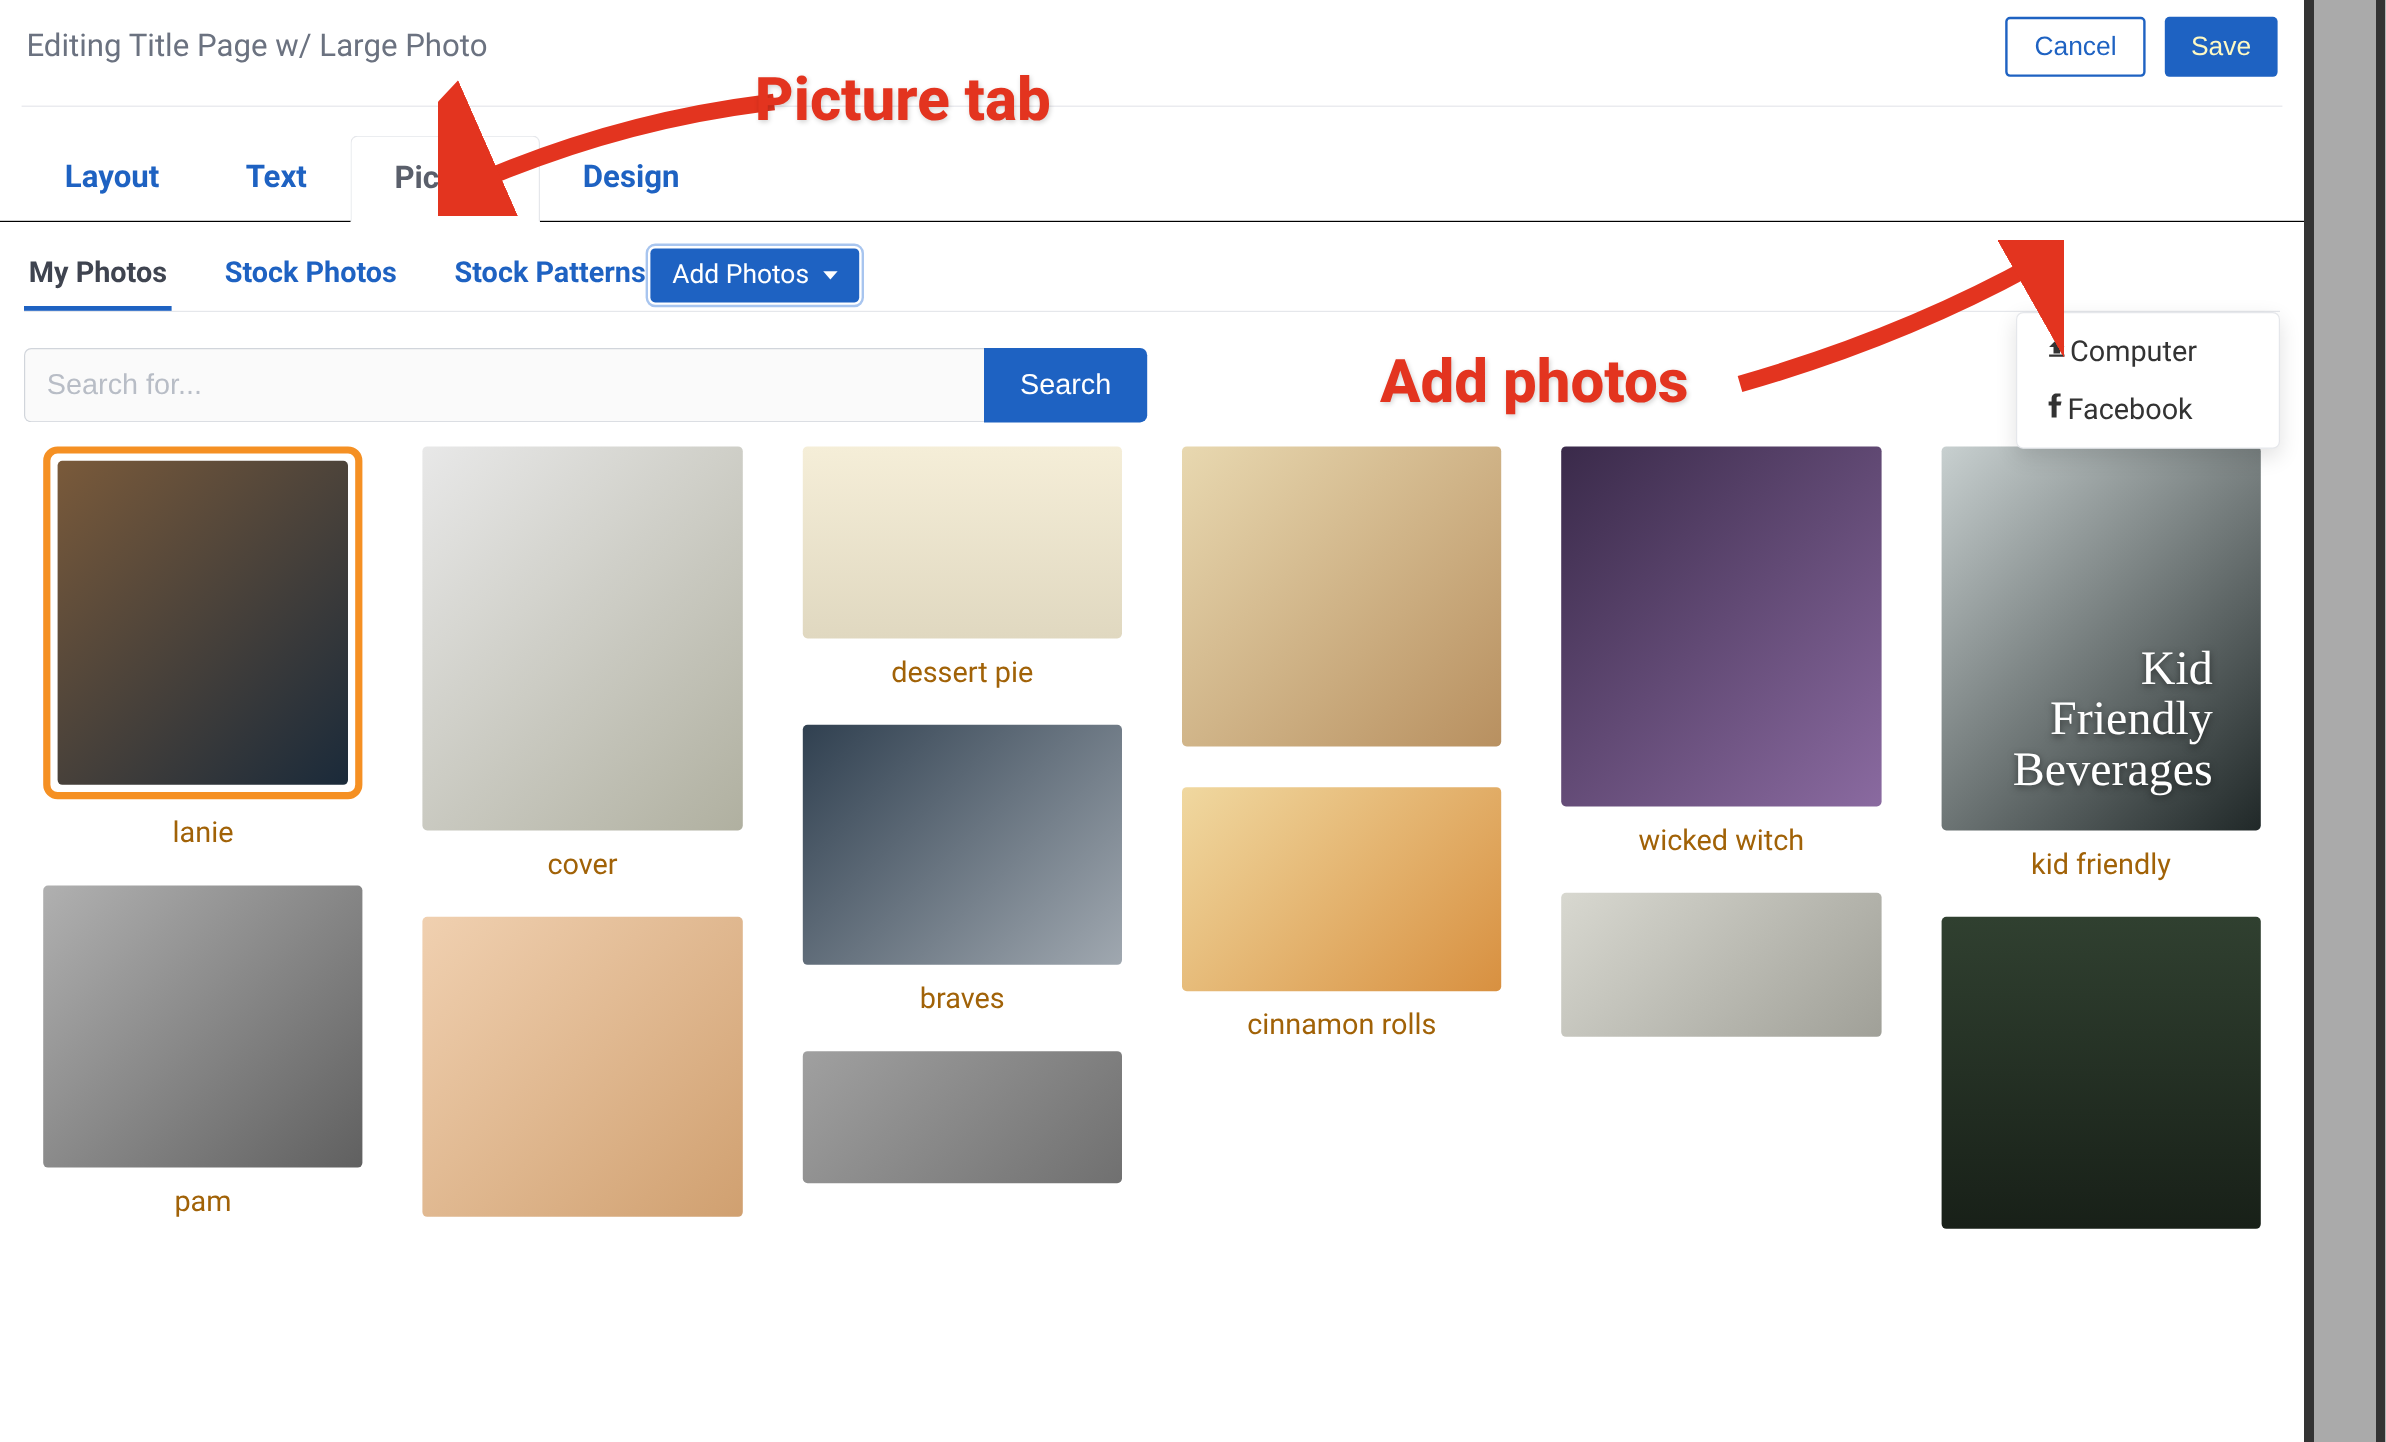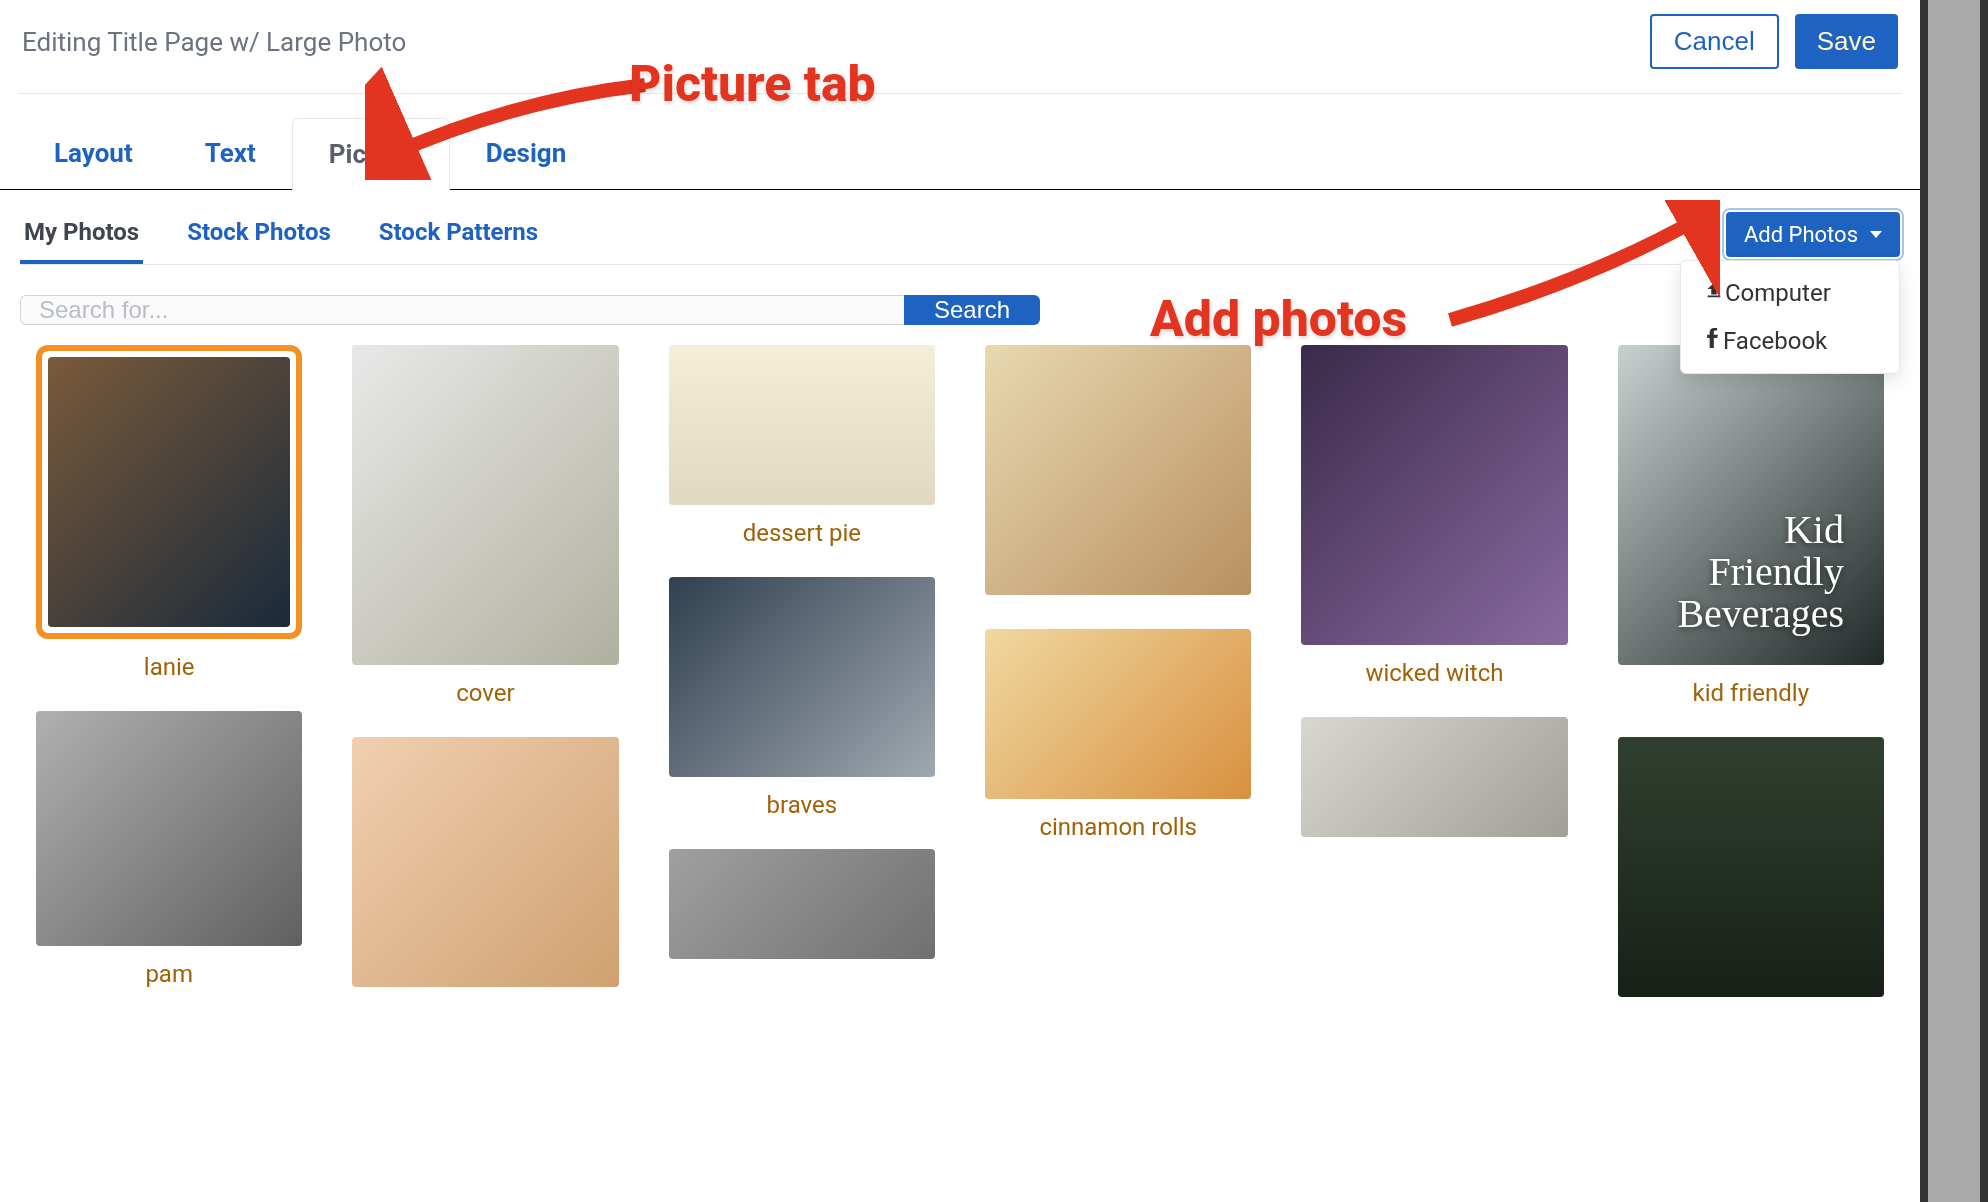--- a/index.html
+++ b/index.html
@@ -30,21 +30,21 @@
     padding: 14px 22px 24px 22px;
   }
   .page-title {
     font-size: 26px;
     color: #6b7280;
     font-weight: 400;
   }
   .header-buttons { display: flex; gap: 16px; }
   .btn {
     display: inline-block;
-    font-size: 26px;
+    font-size: 22px;
     padding: 10px 22px;
     border-radius: 4px;
     cursor: pointer;
     border: none;
   }
   .btn-outline-blue {
     background: #fff;
     border: 2px solid #1e62c2;
     color: #1e62c2;
   }
@@ -73,21 +73,20 @@
   .tab-main.active {
     color: #5a5f6b;
     border: 1px solid #e5e7eb;
     border-bottom: 1px solid #fff;
     border-radius: 6px 6px 0 0;
     margin-bottom: -1px;
     background: #fff;
   }
   .tabs-sub {
     display: flex;
-    justify-content: space-between;
     align-items: center;
     padding: 0 20px 0 20px;
     margin-top: 14px;
   }
   .tabs-sub-left {
     display: flex;
     gap: 40px;
   }
   .tab-sub {
     padding: 14px 4px 14px 4px;
@@ -143,22 +142,22 @@
     color: #333;
     display: flex;
     align-items: center;
     cursor: pointer;
   }
   .search-row {
     display: flex;
     padding: 30px 20px 0 20px;
   }
   .search-input {
-    width: 884px;
-    padding: 0 18px;
+    width: 800px;
+    padding: 16px 18px;
     font-size: 24px;
     border: 1px solid #d1d5db;
     border-right: none;
     border-radius: 6px 0 0 6px;
     background: #fafafa;
     color: #555;
   }
   .search-input::placeholder { color: #b8bdc6; }
   .search-btn {
     background: #1e62c2;

